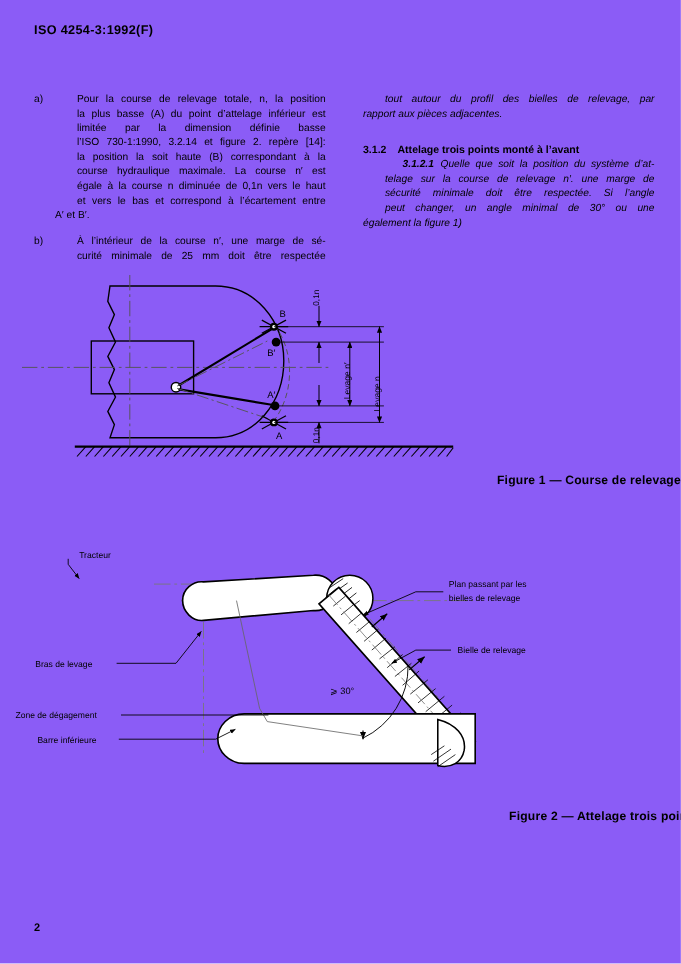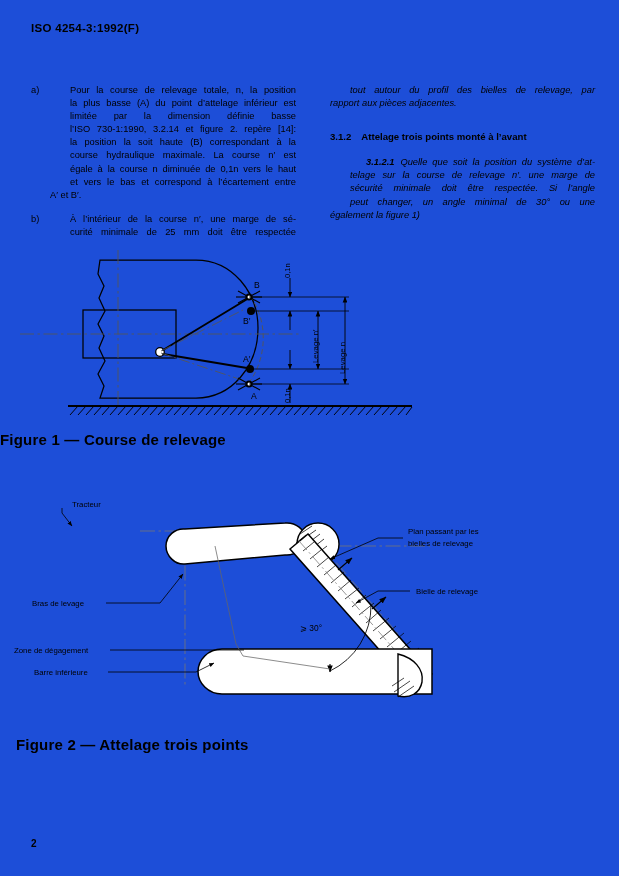--- a/index.html
+++ b/index.html
@@ -12,21 +12,21 @@
     height: 876px;
     position: relative;
     font-family: "Liberation Sans", sans-serif;
     color: #000000;
     overflow: hidden;
   }
 
   .page {
     position: absolute;
     inset: 0;
-    background: #1d4ed8;
+    background: #8b5cf6;
   }
 
   
   .doc-header {
     position: absolute;
     left: 31px;
     top: 22px;
     font-size: 11.5px;
     font-weight: bold;
     letter-spacing: 0.3px;
@@ -58,21 +58,21 @@
   .spread {
     text-align: justify;
     text-align-last: justify;
     padding-left: 20px;
   }
 
   .sec-head {
     font-size: 9.6px;
     font-weight: bold;
     margin-top: 20px;
-    margin-bottom: 13px;
+    margin-bottom: 0;
   }
   .sec-head .num { margin-right: 10px; }
 
   .para {
     text-align: justify;
     margin-bottom: 10px;
     font-style: italic;
   }
   .para .clause {
     font-weight: bold;
@@ -81,22 +81,22 @@
   }
 
   
   .figure-wrap { position: absolute; }
   #figure-1 { left: 0; top: 248px; width: 619px; height: 210px; }
   #figure-2 { left: 0; top: 486px; width: 619px; height: 275px; }
 
   .fig-caption {
     position: absolute;
     width: 100%;
-    text-align: left;
-    font-size: 15px;
+    text-align: right;
+    font-size: 11px;
     font-weight: bold;
     letter-spacing: 0.2px;
   }
   #fig1-caption { top: 183px; }
   #fig2-caption { top: 250px; padding-left: 16px; }
 
   .fig-svg { position: absolute; left: 0; top: 0; }
 
   
   .page-number {

